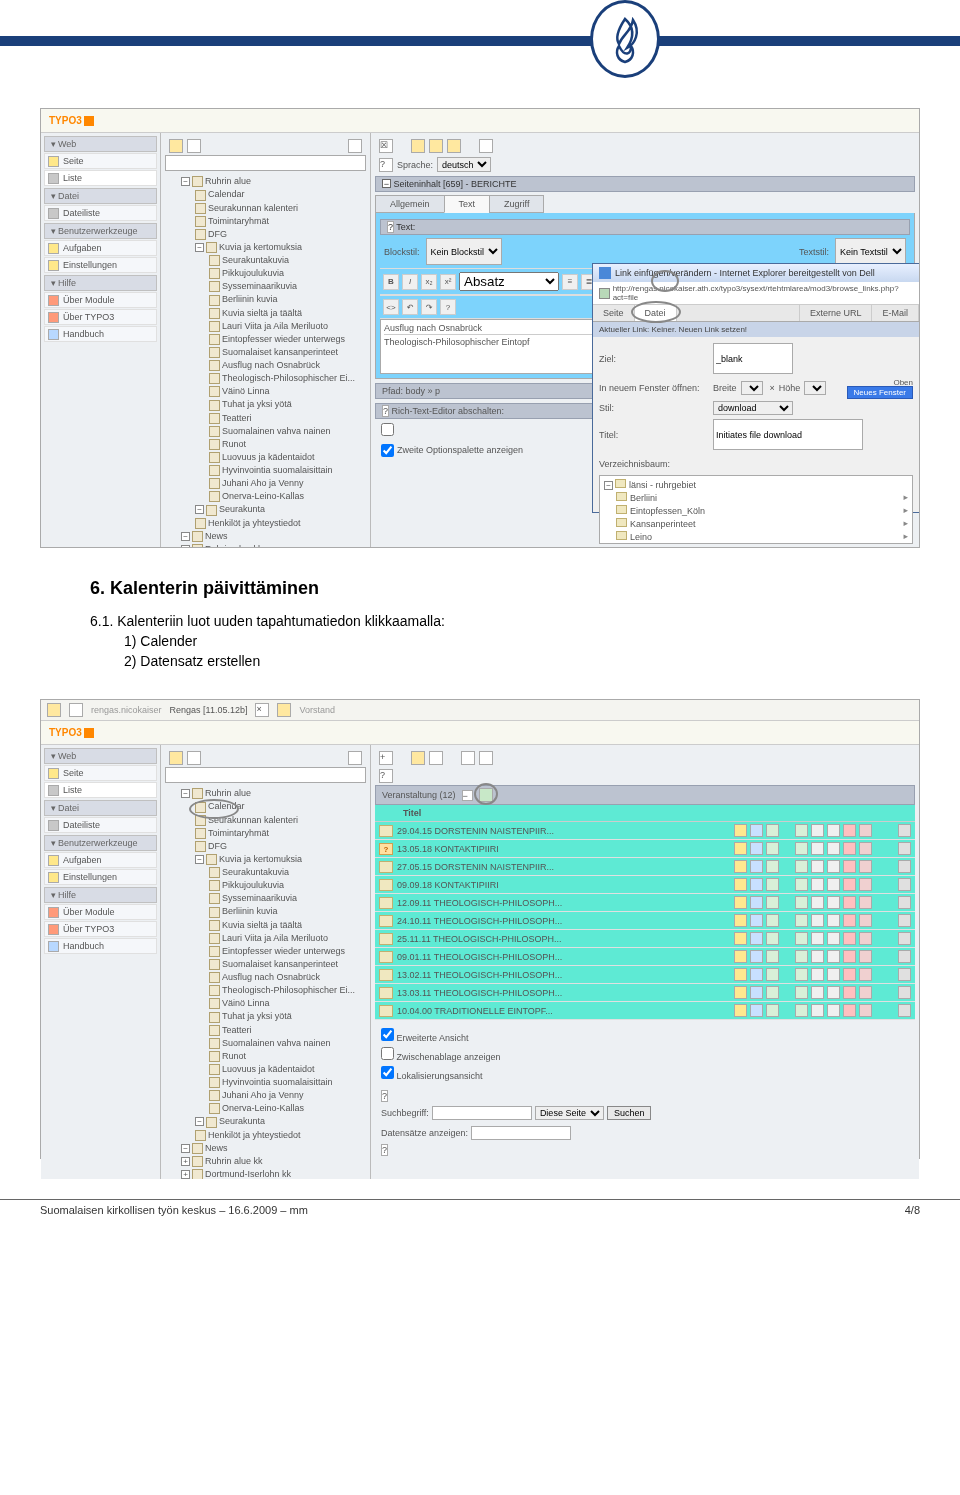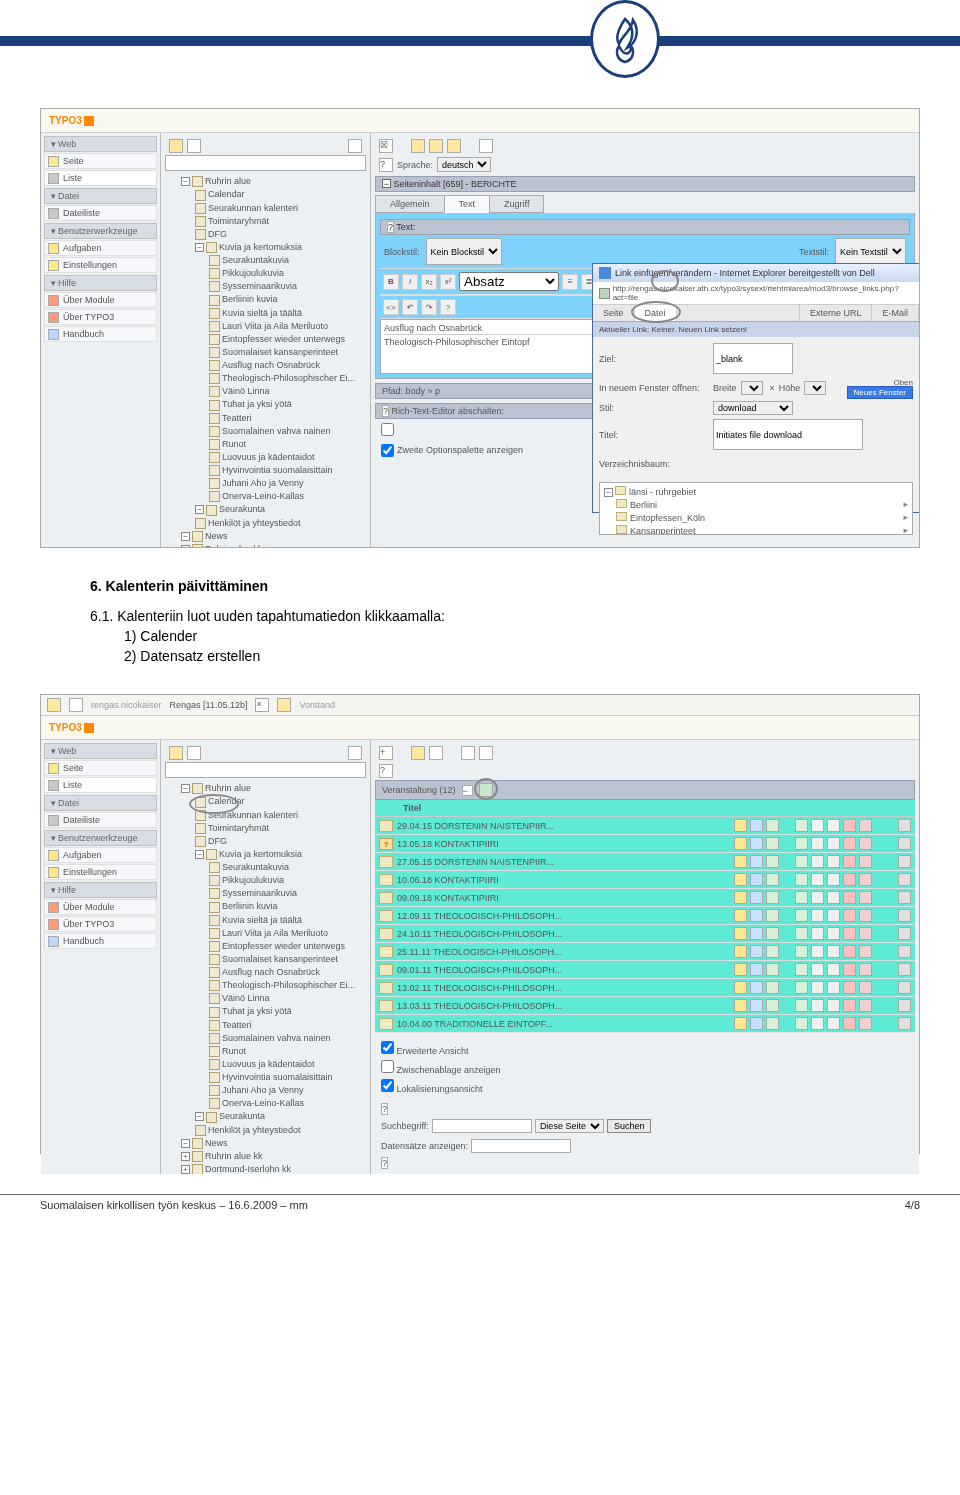--- a/index.html
+++ b/index.html
@@ -78,21 +78,21 @@
   .ld-tabs { display: flex; background: #e8e8e8; border-bottom: 1px solid #aaa; }
   .ld-tab { padding: 3px 10px; border-right: 1px solid #ccc; font-size: 9px; }
   .ld-tab.act { background: #fff; }
   .ld-banner { background: #c8d4e8; padding: 3px 6px; font-size: 8px; color: #444; }
   .ld-form { padding: 4px 6px; }
   .ld-frow { display: flex; align-items: center; padding: 2px 0; gap: 4px; }
   .ld-lbl { width: 110px; font-size: 9px; }
   .ld-input { border: 1px solid #aaa; font-size: 9px; height: 31px; padding: 0 2px; }
   .ld-sel { border: 1px solid #aaa; font-size: 9px; height: 14px; }
   .ld-btn { background: #3a7ae8; color: #fff; padding: 1px 6px; font-size: 8px; border: 1px solid #2a5ab8; }
-  .ld-tree { background: #fff; border: 1px solid #aaa; margin: 10px 6px; height: 53px; padding: 2px; font-size: 9px; overflow: hidden; }
+  .ld-tree { background: #fff; border: 1px solid #aaa; margin: 3px 6px; height: 69px; padding: 2px; font-size: 9px; overflow: hidden; }
   .ld-tree-row { display: flex; justify-content: space-between; padding: 1px 2px; }
   .ld-tree-row .fico { display: inline-block; width: 11px; height: 9px; background: #f0e8c0; border: 1px solid #c0b070; margin-right: 3px; }
   .ld-tree-row .arrow { color: #888; }
   
   
   .top-bread { background: #f4f4f0; padding: 3px 6px; font-size: 9px; display: flex; align-items: center; gap: 8px; border-bottom: 1px solid #ccc; }
   .veranst-head { background: #bcc3d0; padding: 2px 6px; font-size: 9px; border: 1px solid #98a0b0; display: flex; align-items: center; gap: 6px; }
   .table-sect { background: #5eead4; }
   .tbl-titlebar { display: flex; padding: 3px 8px; border-bottom: 1px solid #ccc; font-weight: bold; font-size: 9px; }
   .tbl-row { display: flex; align-items: center; padding: 2px 4px; border-bottom: 1px solid #e0e0e0; font-size: 9px; }
@@ -111,21 +111,21 @@
   
   .chk-section { padding: 6px; }
   .chk-section label { display: block; padding: 2px 0; font-size: 9px; }
   .search-row { padding: 3px 6px; font-size: 9px; display: flex; gap: 3px; align-items: center; }
   .search-row input { border: 1px solid #aaa; font-size: 9px; height: 14px; padding: 0 2px; }
   .search-row select { border: 1px solid #aaa; font-size: 9px; height: 14px; }
   .search-row button { font-size: 9px; padding: 1px 6px; border: 1px solid #888; background: #e8e8e8; }
   
   
   .doc-text { margin: 30px 90px; font-size: 14px; color: #000; }
-  .doc-text h2 { font-size: 14px; font-weight: bold; margin-bottom: 14px; }
+  .doc-text h2 { font-size: 18px; font-weight: bold; margin-bottom: 14px; }
   .doc-text p { margin-bottom: 4px; }
   .indent { margin-left: 34px; }
   
   
   .footer { position: relative; margin-top: 40px; padding: 4px 40px 30px 40px; font-size: 11px; color: #333; display: flex; justify-content: space-between; border-top: 1px solid #666; }
 </style>
 </head>
 <body>
 
 <div class="page-header">
@@ -505,37 +505,20 @@
                 <span class="act-ico up"></span>
                 <span class="act-ico up"></span>
                 <span class="act-ico red"></span>
                 <span class="act-ico del"></span>
                 <div style="width:20px"></div>
                 <span class="act-ico dup"></span>
               </div>
             </div>
             <div class="tbl-row">
               <span class="tbl-ico"></span>
-              <span class="tbl-title">10.06.18 KONTAKTIPIIRI</span>
-              <div class="tbl-actions">
-                <span class="act-ico pen"></span>
-                <span class="act-ico info"></span>
-                <span class="act-ico copy"></span>
-                <div style="width:10px"></div>
-                <span class="act-ico copy"></span>
-                <span class="act-ico up"></span>
-                <span class="act-ico up"></span>
-                <span class="act-ico red"></span>
-                <span class="act-ico del"></span>
-                <div style="width:20px"></div>
-                <span class="act-ico dup"></span>
-              </div>
-            </div>
-            <div class="tbl-row">
-              <span class="tbl-ico"></span>
               <span class="tbl-title">09.09.18 KONTAKTIPIIRI</span>
               <div class="tbl-actions">
                 <span class="act-ico pen"></span>
                 <span class="act-ico info"></span>
                 <span class="act-ico copy"></span>
                 <div style="width:10px"></div>
                 <span class="act-ico copy"></span>
                 <span class="act-ico up"></span>
                 <span class="act-ico up"></span>
                 <span class="act-ico red"></span>

